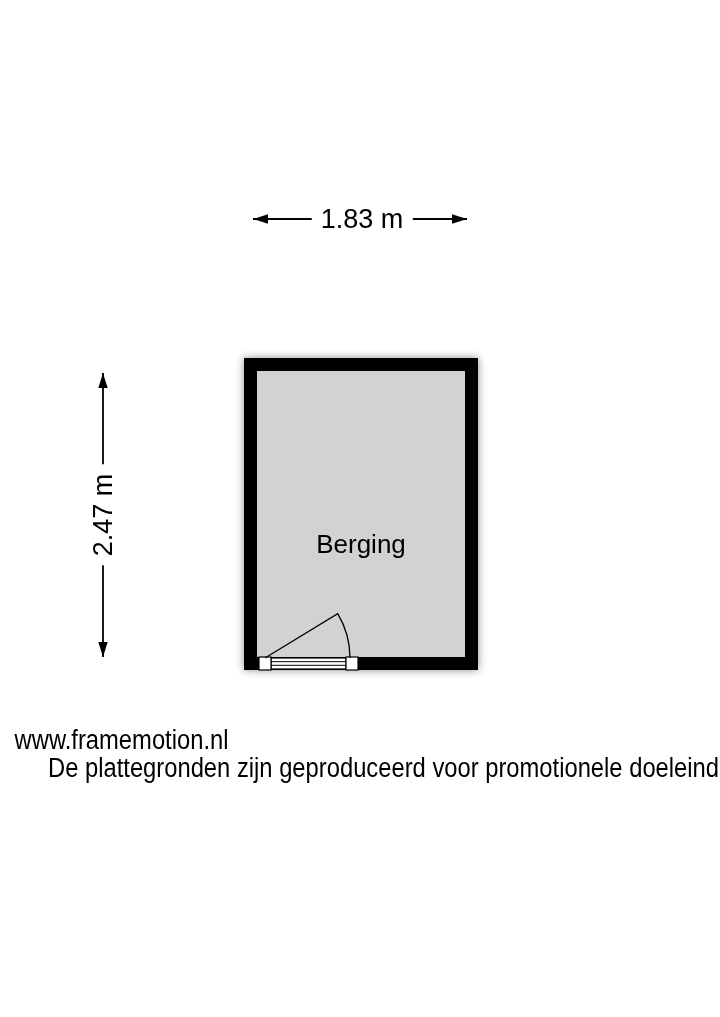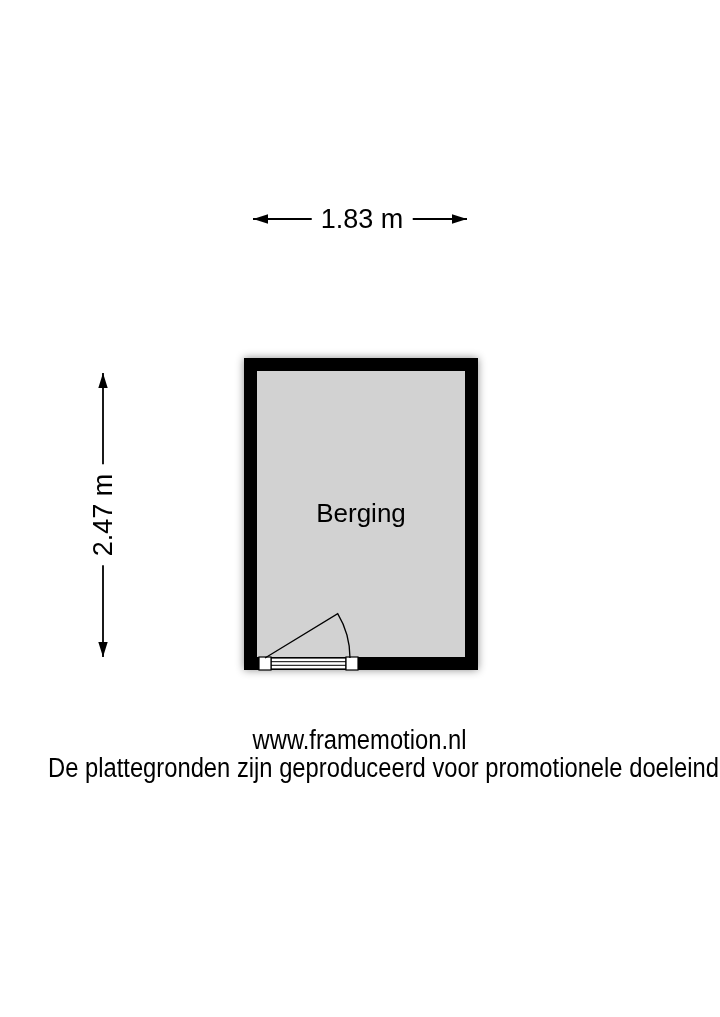--- a/index.html
+++ b/index.html
@@ -29,27 +29,28 @@
     background: #ffffff;
     padding: 0 9px;
     transform: translate(-50%, -50%);
   }
   .dim-label.vertical {
     transform: translate(-50%, -50%) rotate(-90deg);
   }
   .room-label {
     font-size: 26px;
     transform: translate(-50%, -50%);
+    margin-top: 31px;
   }
   .footer {
     position: absolute;
     left: 0;
     top: 726px;
     width: 720px;
-    text-align: center;
+    text-align: left;
     font-size: 27px;
     line-height: 28px;
   }
   .footer .line { width: 720px; }
   .footer .condensed {
     display: inline-block;
     transform: scaleX(0.88);
     transform-origin: 50% 50%;
     white-space: nowrap;
   }

